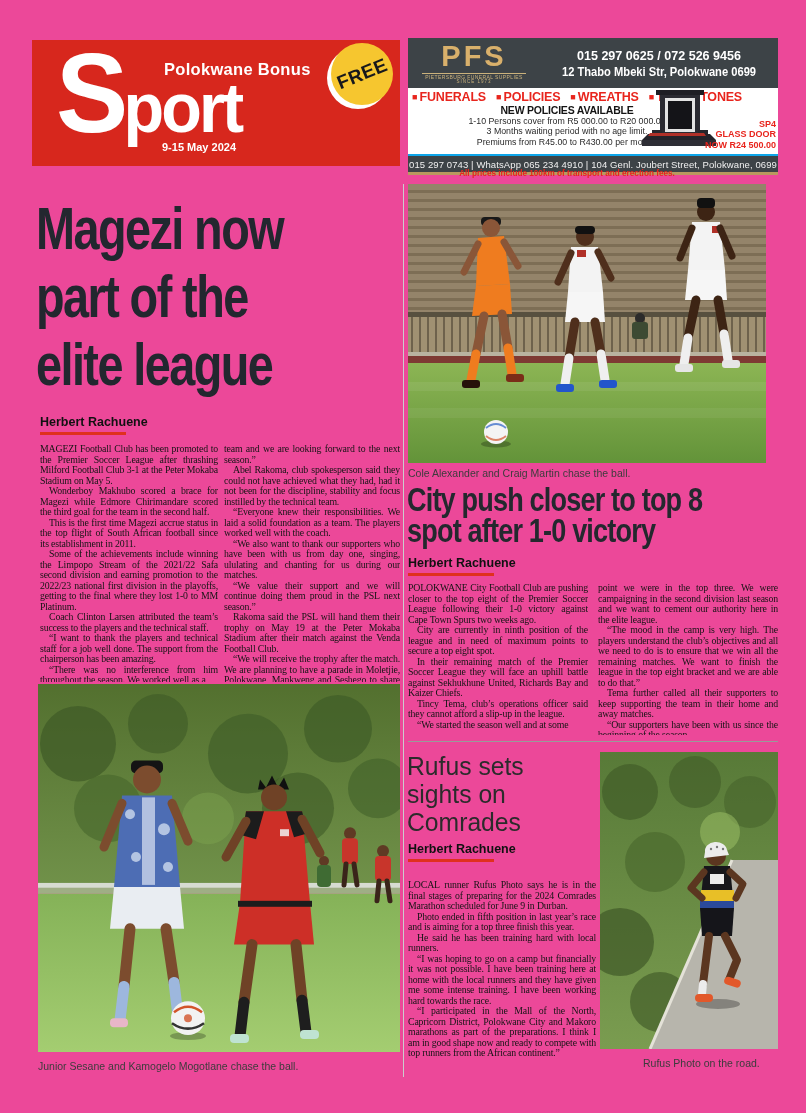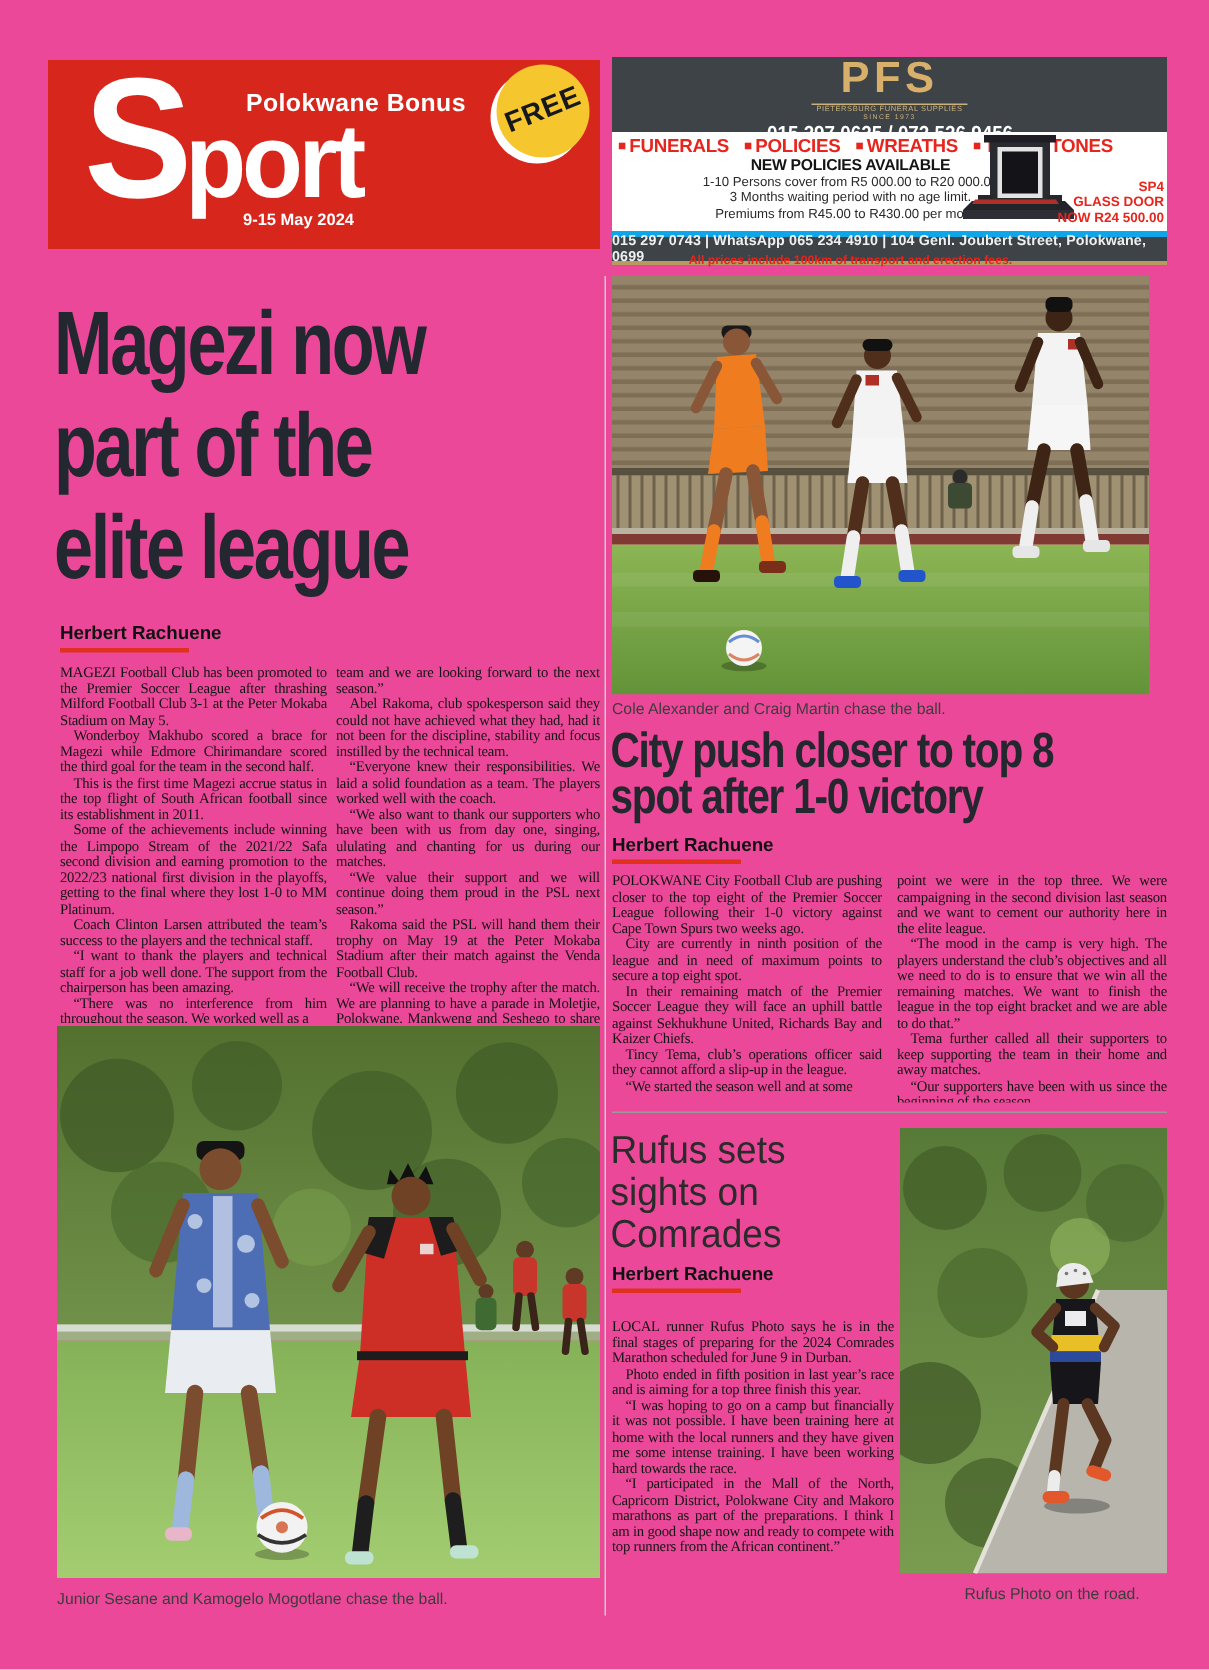--- a/index.html
+++ b/index.html
@@ -15,40 +15,40 @@
   .kicker{position:absolute;left:132px;top:20px;color:#fff;
       font:700 16.5px "Liberation Sans","DejaVu Sans",sans-serif;letter-spacing:.3px;}
   .mast-date{position:absolute;left:130px;top:101px;color:#fff;
       font:700 11px "Liberation Sans","DejaVu Sans",sans-serif;}
   .free-badge{position:absolute;right:7px;top:3px;width:62px;height:62px;border-radius:50%;
       background:#f6c62f;box-shadow:-4px 4px 0 0 #fff;display:flex;align-items:center;justify-content:center;}
   .free-badge span{transform:rotate(-22deg);font:700 19px "Liberation Sans","DejaVu Sans",sans-serif;color:#17181c;letter-spacing:.5px;}
 
   
   .ad{position:absolute;left:408px;top:38px;width:370px;height:140px;font-family:"Liberation Sans","DejaVu Sans",sans-serif;}
-  .ad-top{height:50px;background:#3d4347;display:flex;align-items:center;flex-direction:column;}
+  .ad-top{height:50px;background:#3d4347;display:flex;align-items:center;}
   .pfs-logo{width:132px;text-align:center;line-height:1;}
   .pfs-text{font-weight:700;font-size:29px;color:#d9b06b;letter-spacing:3px;}
   .pfs-sub{font-size:5px;color:#cbb27c;border-top:1px solid #cbb27c;margin:2px 14px 0;padding-top:1px;letter-spacing:.4px;}
   .pfs-since{font-size:4.5px;color:#cbb27c;letter-spacing:1px;}
   .ad-contact{flex:1;color:#fff;text-align:center;transform:scaleX(.93);}
   .ad-phone{font-weight:700;font-size:13.5px;}
   .ad-address{font-weight:700;font-size:12px;margin-top:2px;}
   .ad-mid{position:relative;height:66px;background:#fff;}
   .ad-services{display:flex;justify-content:space-between;padding:2px 10px 0 4px;width:330px;}
   .ad-services span{color:#e8251d;font-weight:700;font-size:12.5px;letter-spacing:-.2px;white-space:nowrap;}
   .ad-services span::before{content:"■ ";font-size:9px;vertical-align:1px;}
   .ad-midtext{width:318px;text-align:center;}
   .ad-policies-title{font-weight:700;font-size:10.5px;color:#141414;letter-spacing:-.2px;}
   .ad-policy-lines div{font-size:8.8px;color:#2a2a2a;line-height:1.18;font-weight:400;}
   .ad-notice div{font-size:8.2px;color:#e8251d;font-weight:700;line-height:1.15;margin-top:22px;}
   .tombstone{position:absolute;right:60px;top:2px;}
   .ad-promo{position:absolute;right:2px;bottom:3px;text-align:right;color:#e8251d;font-weight:700;font-size:9px;line-height:1.2;margin-top:16px;}
-  .ad-bottom{height:16px;background:#3d4347;border-top:4px solid #0ea5e9;border-bottom:3px solid #b9995f;
-      color:#f0f0f0;font-weight:700;font-size:9.5px;display:flex;align-items:center;justify-content:center;letter-spacing:.1px;}
+  .ad-bottom{height:16px;background:#3d4347;border-top:2px solid #0ea5e9;border-bottom:3px solid #b9995f;
+      color:#f0f0f0;font-weight:400;font-size:9.5px;display:flex;align-items:center;justify-content:center;letter-spacing:.1px;}
 
   
   .lead-headline{position:absolute;left:36px;top:195px;color:#23272f;
       font-family:"Liberation Sans","DejaVu Sans",sans-serif;font-weight:700;font-size:60px;line-height:68px;
       letter-spacing:-2px;transform:scaleX(.78);transform-origin:left top;}
   .lead-headline div{white-space:nowrap;}
   .byline{position:absolute;font:700 12.5px "Liberation Sans","DejaVu Sans",sans-serif;color:#111;}
   .byline::after{content:"";display:block;width:86px;height:3px;background:#e0301e;margin-top:3px;}
   .lead-byline{left:40px;top:415px;}
   .copy{position:absolute;font-size:9.8px;line-height:10.5px;letter-spacing:-.15px;
@@ -282,20 +282,21 @@
 
   <div class="rufus-headline">
       <div>Rufus sets</div>
       <div>sights on</div>
       <div>Comrades</div>
     </div>
   <div class="byline rufus-byline">Herbert Rachuene</div>
   <div class="copy rufus-copy">
       <p>LOCAL runner Rufus Photo says he is in the final stages of preparing for the 2024 Comrades Marathon scheduled for June 9 in Durban.</p>
       <p>Photo ended in fifth position in last year’s race and is aiming for a top three finish this year.</p>
+      <p>He said he has been training hard with local runners.</p>
       <p>“I was hoping to go on a camp but financially it was not possible. I have been training here at home with the local runners and they have given me some intense training. I have been working hard towards the race.</p>
       <p>“I participated in the Mall of the North, Capricorn District, Polokwane City and Makoro marathons as part of the preparations. I think I am in good shape now and ready to compete with top runners from the African continent.”</p>
     </div>
 
   <svg class="photo photo-left" viewBox="0 0 362 370" preserveAspectRatio="none">
     <defs>
       <linearGradient id="treeG" x1="0" y1="0" x2="0" y2="1">
         <stop offset="0" stop-color="#53702f"></stop>
           <stop offset="1" stop-color="#71924a"></stop>
       </linearGradient>

